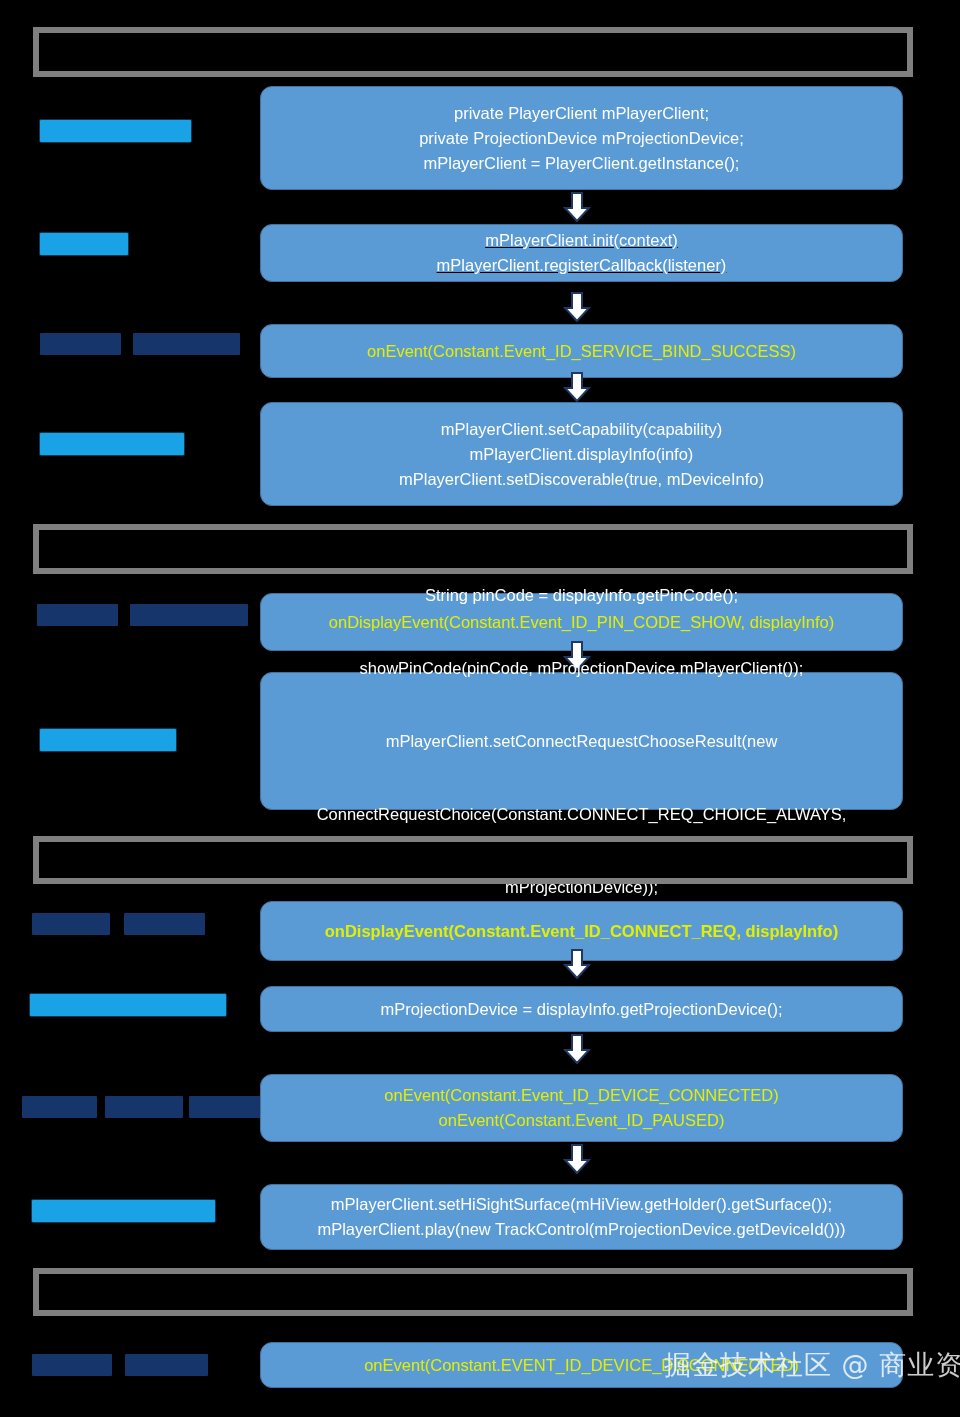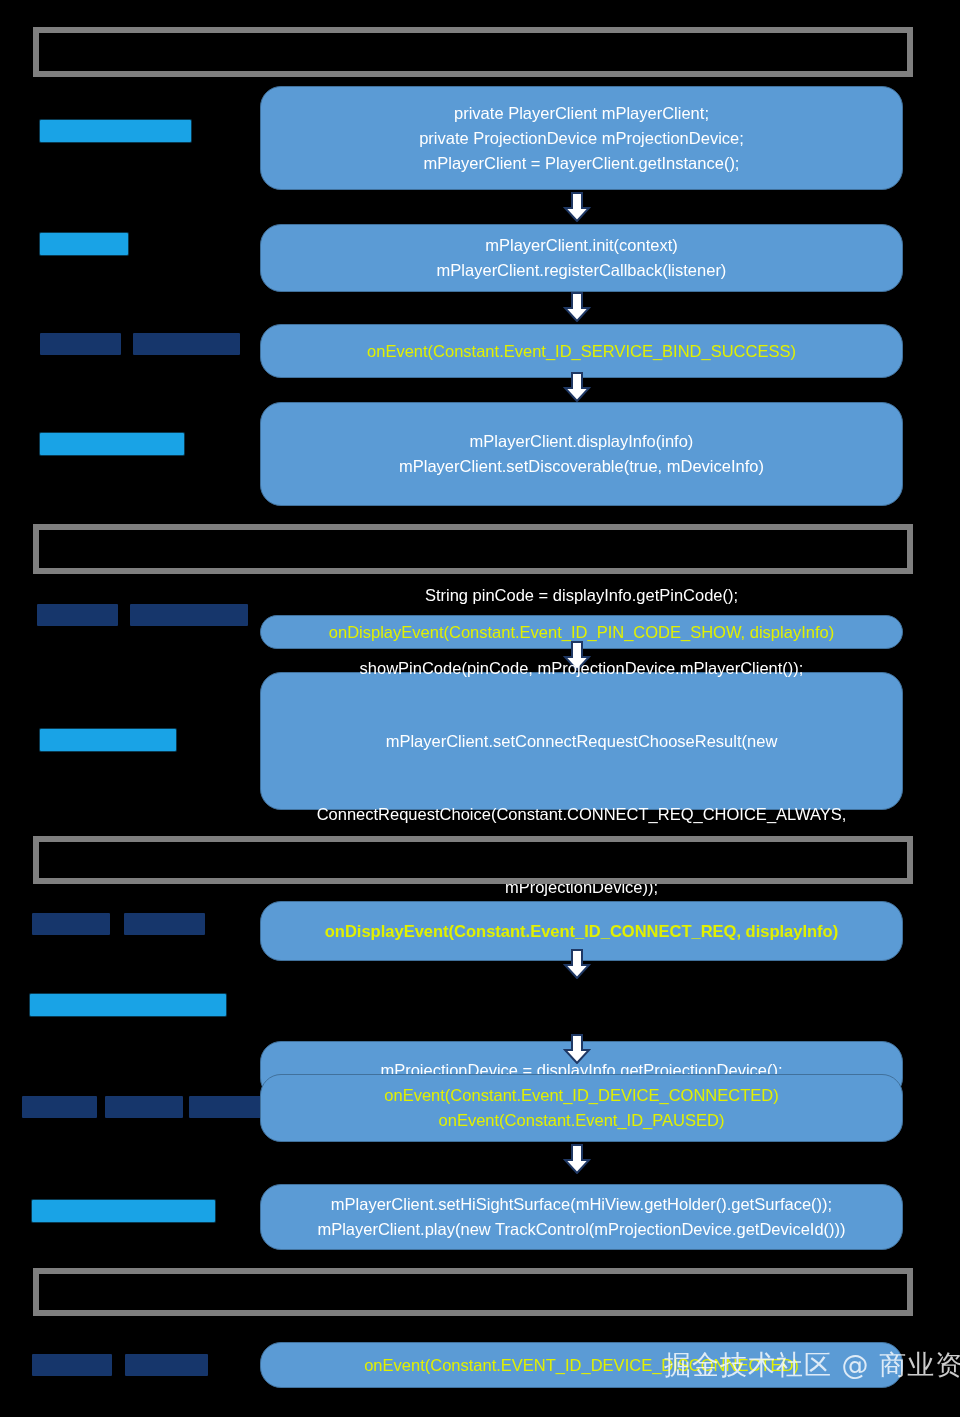--- a/index.html
+++ b/index.html
@@ -44,21 +44,21 @@
   .stage-label.dark{
     background:#16366b;
   }
 
   
   .node{
     position:absolute;
     left:260px;width:643px;
     background:#5b9bd5;
     border:1.6px solid #41719c;
-    border-radius:21px;
+    border-radius:12px;
     box-sizing:border-box;
     display:flex;
     flex-direction:column;
     align-items:center;
     justify-content:center;
     text-align:center;
     padding:8px 14px;
     box-shadow:0 0 0 0 rgba(0,0,0,0);
   }
   .node .line{
@@ -113,21 +113,21 @@
   <div class="arrow" style="top:192px;">
     <svg viewBox="0 0 28 30" xmlns="http://www.w3.org/2000/svg">
       <path d="M9 1 H19 V16 H26 L14 29 L2 16 H9 Z" fill="#ffffff" stroke="#1f3864" stroke-width="2"></path>
     </svg>
   </div>
 
   <div class="stage-label light" style="left:40px;top:233px;width:88px;">
     <span></span>
   </div>
 
-  <div class="node" style="top:224px;height:68px;">
+  <div class="node" style="top:224px;height:58px;text-decoration:underline;">
     <div class="line">mPlayerClient.init(context)</div>
     <div class="line">mPlayerClient.registerCallback(listener)</div>
   </div>
 
   <div class="arrow" style="top:292px;">
     <svg viewBox="0 0 28 30" xmlns="http://www.w3.org/2000/svg">
       <path d="M9 1 H19 V16 H26 L14 29 L2 16 H9 Z" fill="#ffffff" stroke="#1f3864" stroke-width="2"></path>
     </svg>
   </div>
 
@@ -146,36 +146,37 @@
     <svg viewBox="0 0 28 30" xmlns="http://www.w3.org/2000/svg">
       <path d="M9 1 H19 V16 H26 L14 29 L2 16 H9 Z" fill="#ffffff" stroke="#1f3864" stroke-width="2"></path>
     </svg>
   </div>
 
   <div class="stage-label light" style="left:40px;top:433px;width:144px;">
     <span></span>
   </div>
 
   <div class="node" style="top:402px;height:104px;">
+    <div class="line">mPlayerClient.setCapability(capability)</div>
     <div class="line">mPlayerClient.displayInfo(info)</div>
     <div class="line">mPlayerClient.setDiscoverable(true, mDeviceInfo)</div>
   </div>
 
   <div class="section-bar" style="top:524px;height:50px;">
     <span class="redacted-text"></span>
   </div>
 
   <div class="stage-label dark" style="left:37px;top:604px;width:81px;">
     <span></span>
   </div>
   <div class="stage-label dark" style="left:130px;top:604px;width:118px;">
     <span></span>
   </div>
 
-  <div class="node event" style="top:615px;height:34px;">
+  <div class="node event" style="top:593px;height:58px;">
     <div class="line">onDisplayEvent(Constant.Event_ID_PIN_CODE_SHOW, displayInfo)</div>
   </div>
 
   <div class="arrow" style="top:641px;">
     <svg viewBox="0 0 28 30" xmlns="http://www.w3.org/2000/svg">
       <path d="M9 1 H19 V16 H26 L14 29 L2 16 H9 Z" fill="#ffffff" stroke="#1f3864" stroke-width="2"></path>
     </svg>
   </div>
 
   <div class="stage-label light" style="left:40px;top:729px;width:136px;">
@@ -208,21 +209,21 @@
   <div class="arrow" style="top:949px;">
     <svg viewBox="0 0 28 30" xmlns="http://www.w3.org/2000/svg">
       <path d="M9 1 H19 V16 H26 L14 29 L2 16 H9 Z" fill="#ffffff" stroke="#1f3864" stroke-width="2"></path>
     </svg>
   </div>
 
   <div class="stage-label light" style="left:30px;top:994px;width:196px;">
     <span></span>
   </div>
 
-  <div class="node" style="top:1041px;height:58px;">
+  <div class="node" style="top:986px;height:46px;">
     <div class="line">mProjectionDevice = displayInfo.getProjectionDevice();</div>
   </div>
 
   <div class="arrow" style="top:1034px;">
     <svg viewBox="0 0 28 30" xmlns="http://www.w3.org/2000/svg">
       <path d="M9 1 H19 V16 H26 L14 29 L2 16 H9 Z" fill="#ffffff" stroke="#1f3864" stroke-width="2"></path>
     </svg>
   </div>
 
   <div class="stage-label dark" style="left:22px;top:1096px;width:75px;">

